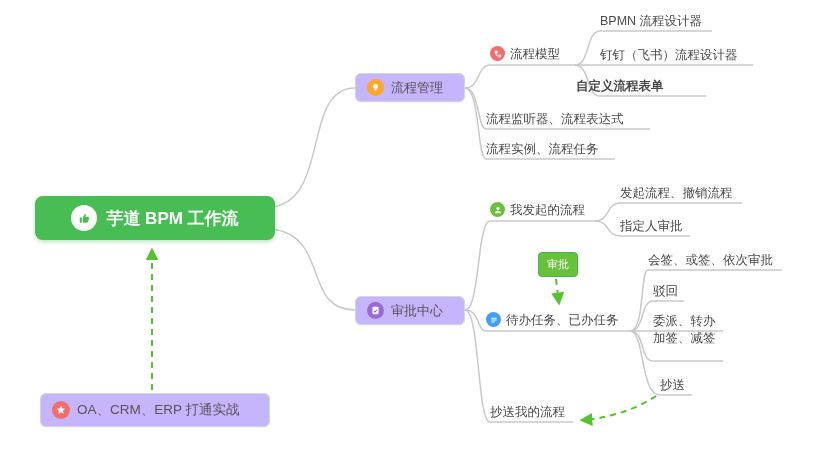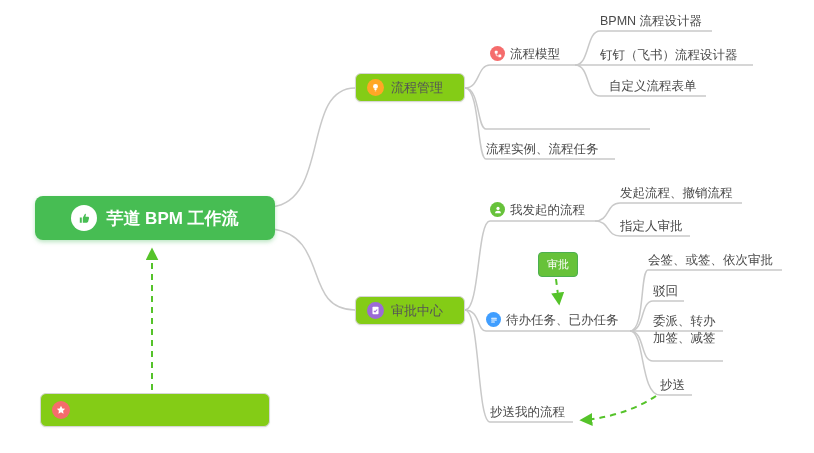--- a/index.html
+++ b/index.html
@@ -5,21 +5,21 @@
   * { margin:0; padding:0; box-sizing:border-box; }
   html,body { background:#fff; }
   body { font-family:"Liberation Sans","DejaVu Sans",sans-serif; }
   .canvas { position:relative; width:814px; height:453px; background:#fff; overflow:hidden; }
   .links { position:absolute; left:0; top:0; width:814px; height:453px; }
   .links path.conn { fill:none; stroke:var(--connector); stroke-width:1.5; }
   .links path.arrow { fill:none; stroke:var(--arrow-green); stroke-width:2; stroke-dasharray:6 5; }
   .leaf { position:absolute; display:flex; align-items:flex-start; gap:5px;
           font-size:12.5px; color:var(--text); white-space:nowrap; line-height:16px; }
   .boxnode { position:absolute; display:flex; align-items:center; gap:7px;
-             background:#84cc16; border:1px solid var(--node-border); border-radius:6px;
+             background:#c4b5fd; border:1px solid var(--node-border); border-radius:6px;
              padding:0 11px; font-size:13px; color:#555; white-space:nowrap;
              box-shadow:0 1px 2px rgba(0,0,0,.05); }
   .root { position:absolute; display:flex; align-items:center; justify-content:center; gap:9px;
           background:var(--root-bg); border-radius:8px; color:#fff;
           font-size:17px; font-weight:bold; white-space:nowrap;
           box-shadow:0 2px 4px rgba(60,180,80,.35);text-align:center; }
   .icircle { display:inline-flex; align-items:center; justify-content:center;
              border-radius:50%; flex:0 0 auto; }
   .badge { position:absolute; background:var(--badge-bg); border:1px solid var(--badge-border);
            color:#fff; font-size:11px; padding:4px 8px; border-radius:4px; white-space:nowrap; }
@@ -95,22 +95,25 @@
     </span>
     <span>流程模型</span>
   </div>
 
   <div class="leaf" style="left:600px; top:13px;">
     <span>BPMN 流程设计器</span>
   </div>
   <div class="leaf" style="left:600px; top:47px;">
     <span>钉钉（飞书）流程设计器</span>
   </div>
-  <div class="leaf" style="left:609px; top:78px;">
+  <div class="leaf" style="left:576px; top:78px;font-weight:bold;">
     <span>自定义流程表单</span>
+  </div>
+  <div class="leaf" style="left:486px; top:111px;">
+    <span>流程监听器、流程表达式</span>
   </div>
   <div class="leaf" style="left:486px; top:141px;">
     <span>流程实例、流程任务</span>
   </div>
 
   <div class="boxnode" style="left:355px; top:296px; width:110px; height:29px;">
     <span class="icircle" style="width:17px;height:17px;background:var(--icon-purple);">
       <svg width="11" height="11" viewBox="0 0 16 16">
         <rect x="3.6" y="2.6" width="8.8" height="10.8" rx="1.2" fill="#fff"></rect>
         <path d="M5.6 8.4 l1.7 1.7 3.2-3.6" fill="none" style="stroke:var(--icon-purple)" stroke-width="1.5"></path>
@@ -169,15 +172,16 @@
   <div class="leaf" style="left:490px; top:404px;">
     <span>抄送我的流程</span>
   </div>
 
   <div class="boxnode" style="left:40px; top:393px; width:230px; height:34px; font-size:13.5px;">
     <span class="icircle" style="width:18px;height:18px;background:var(--icon-red);">
       <svg width="12" height="12" viewBox="0 0 16 16">
         <path d="M8 2.4 l1.7 3.5 3.8.55 -2.75 2.7 .65 3.8 L8 11.15 4.6 12.95 5.25 9.15 2.5 6.45 6.3 5.9 z" fill="#fff"></path>
       </svg>
     </span>
+    <span>OA、CRM、ERP 打通实战</span>
   </div>
 
 </div>
 
 </body></html>

